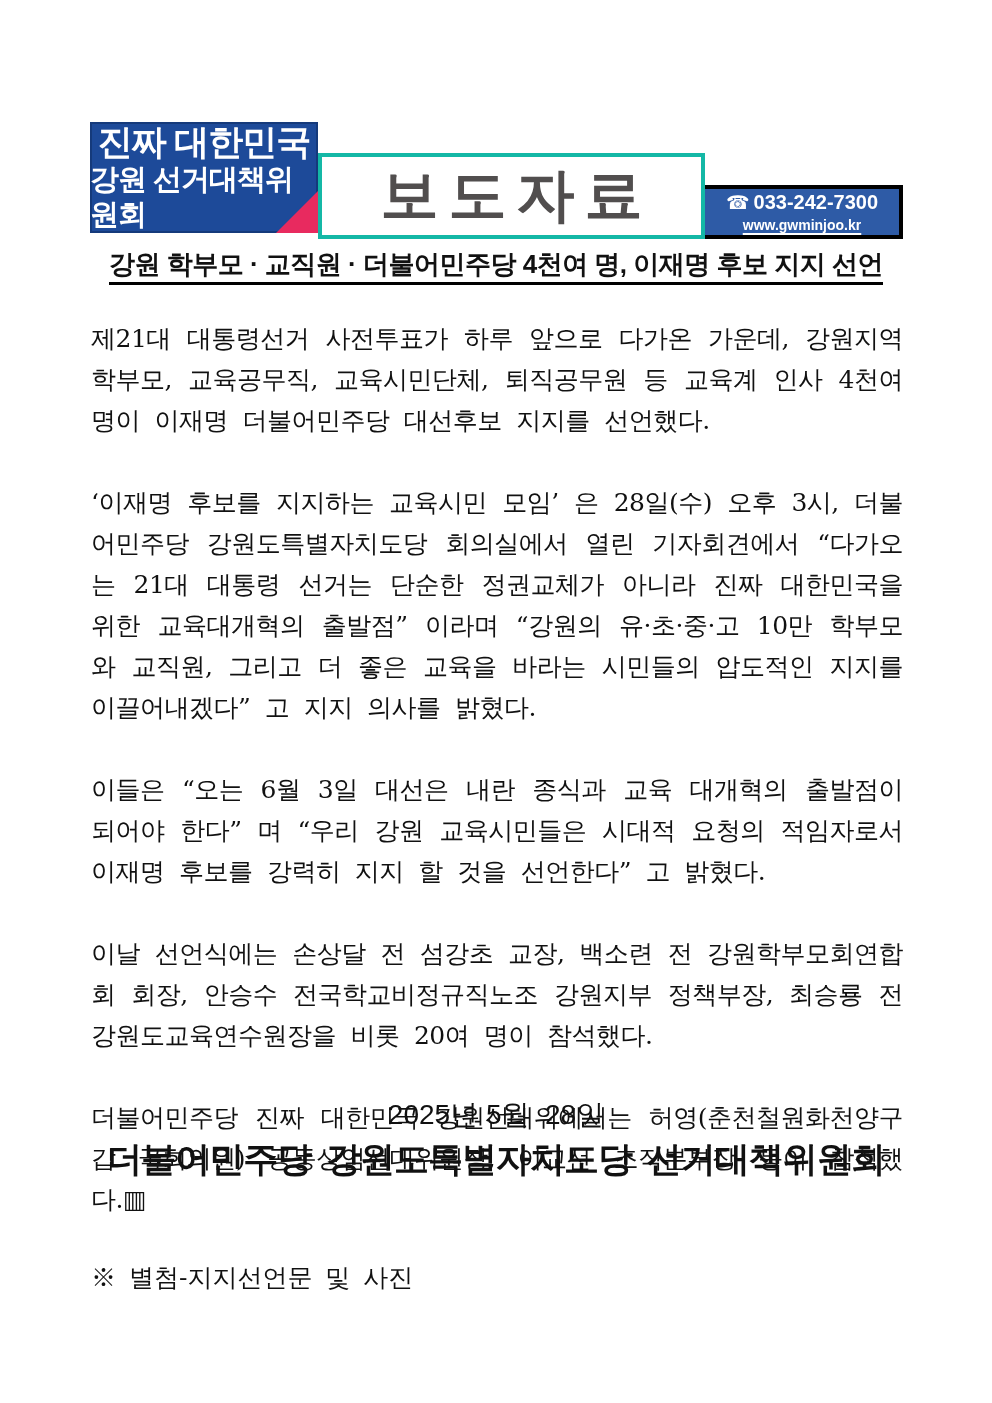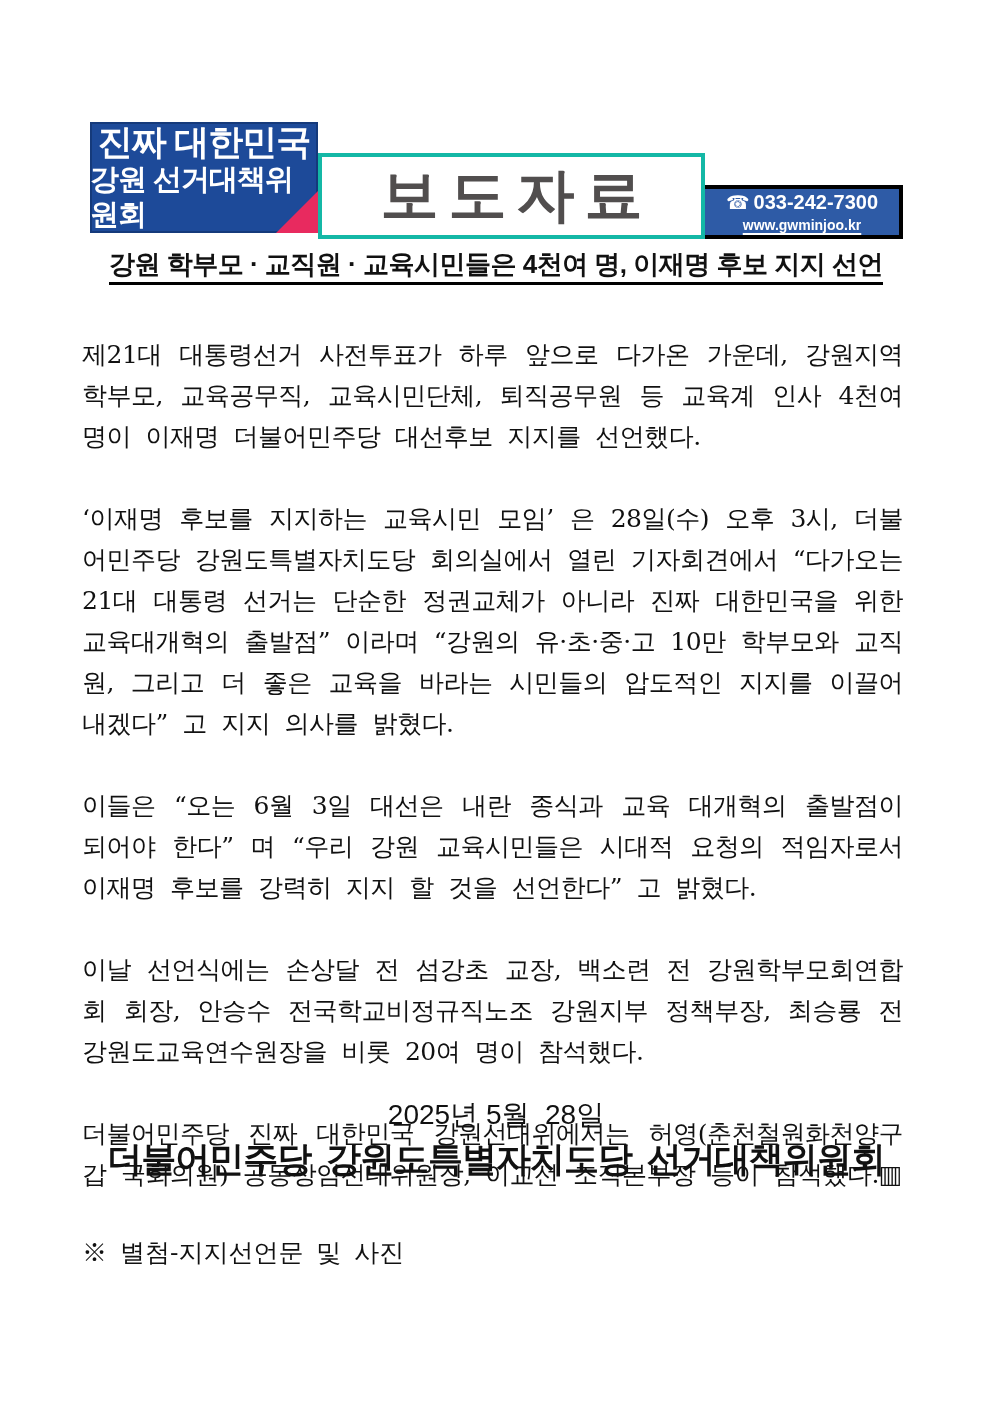--- a/index.html
+++ b/index.html
@@ -93,21 +93,21 @@
   .doc-title span{
     font-family:"Liberation Sans","DejaVu Sans",sans-serif;
     font-weight:bold;
     font-size:26px;
     letter-spacing:-0.5px;
     border-bottom:3px solid #000000;
     padding-bottom:3px;
   }
   .body-text{
     position:absolute;
-    left:82px;right:89px;top:318px;margin-top:16px;
+    left:91px;right:89px;top:318px;
   }
   .para{
     font-size:25px;
     line-height:41px;
     text-align:justify;
     word-spacing:7px;
     letter-spacing:-0.5px;
     margin-bottom:41px;
     color:var(--ink);
   }
@@ -155,21 +155,21 @@
     </div>
     <div class="contact-box">
       <div class="phone-line">
         <span class="phone-icon">☎</span><span>033-242-7300</span>
       </div>
       <div class="website">www.gwminjoo.kr</div>
     </div>
   </div>
 
   <div class="doc-title">
-    <span>강원 학부모 · 교직원 · 교육시민들은 4천여 명, 이재명 후보 지지 선언</span>
+    <span>강원 학부모 · 교직원 · 더불어민주당 4천여 명, 이재명 후보 지지 선언</span>
   </div>
 
   <div class="body-text">
     <div class="para">제21대 대통령선거 사전투표가 하루 앞으로 다가온 가운데, 강원지역 학부모, 교육공무직, 교육시민단체, 퇴직공무원 등 교육계 인사 4천여 명이 이재명 더불어민주당 대선후보 지지를 선언했다.</div>
     <div class="para">‘이재명 후보를 지지하는 교육시민 모임’ 은 28일(수) 오후 3시, 더불어민주당 강원도특별자치도당 회의실에서 열린 기자회견에서 “다가오는 21대 대통령 선거는 단순한 정권교체가 아니라 진짜 대한민국을 위한 교육대개혁의 출발점” 이라며 “강원의 유·초·중·고 10만 학부모와 교직원, 그리고 더 좋은 교육을 바라는 시민들의 압도적인 지지를 이끌어내겠다” 고 지지 의사를 밝혔다.</div>
     <div class="para">이들은 “오는 6월 3일 대선은 내란 종식과 교육 대개혁의 출발점이 되어야 한다” 며 “우리 강원 교육시민들은 시대적 요청의 적임자로서 이재명 후보를 강력히 지지 할 것을 선언한다” 고 밝혔다.</div>
     <div class="para">이날 선언식에는 손상달 전 섬강초 교장, 백소련 전 강원학부모회연합회 회장, 안승수 전국학교비정규직노조 강원지부 정책부장, 최승룡 전 강원도교육연수원장을 비롯 20여 명이 참석했다.</div>
     <div class="para">더불어민주당 진짜 대한민국 강원선대위에서는 허영(춘천철원화천양구갑 국회의원) 공동상임선대위원장, 이교선 조직본부장 등이 참석했다.▥</div>
     <div class="attachment-note">※ 별첨-지지선언문 및 사진</div>
   </div>

